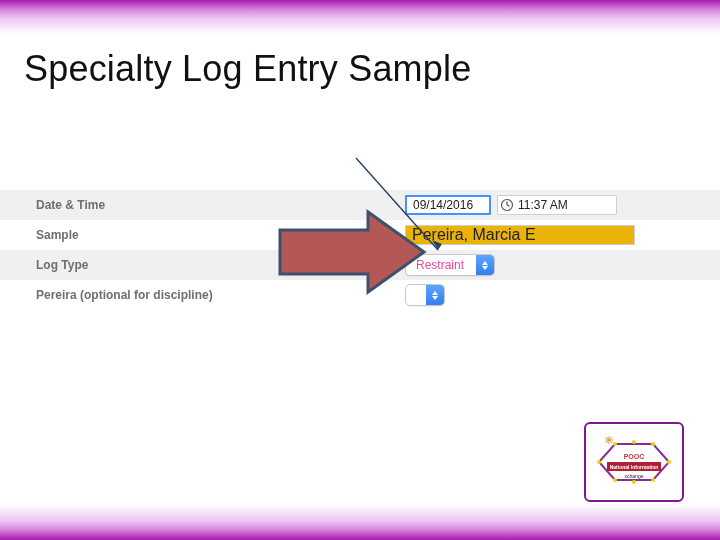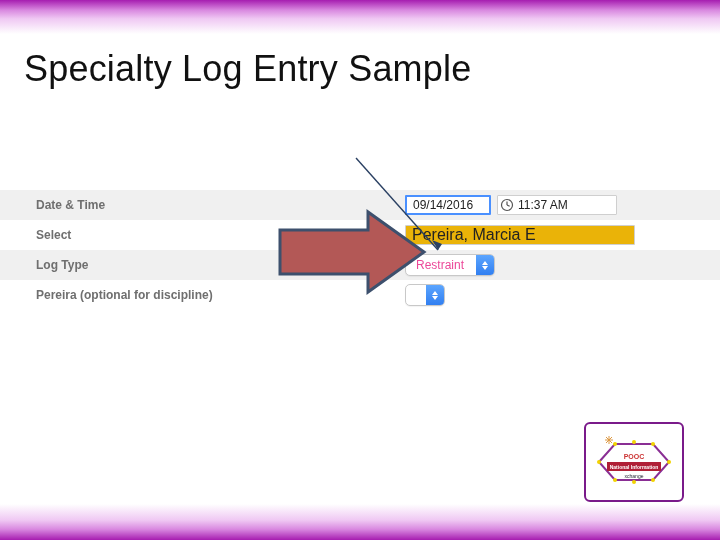--- a/index.html
+++ b/index.html
@@ -95,21 +95,21 @@
                 <line x1="7" y1="7" x2="7" y2="3.6" stroke="#555" stroke-width="1.2"></line>
                 <line x1="7" y1="7" x2="9.6" y2="8.3" stroke="#555" stroke-width="1.2"></line>
               </svg>
           </span>
           <span class="time-text">11:37 AM</span>
         </span>
       </div>
     </div>
 
     <div class="row">
-      <div class="label-cell">Select</div>
+      <div class="label-cell">Sample</div>
       <div class="value-cell">
         <input class="author-input" value="Pereira, Marcia E" style="">
       </div>
     </div>
 
     <div class="row grey">
       <div class="label-cell">Log Type</div>
       <div class="value-cell">
         <div class="mac-select">
           <span class="sel-text">Restraint</span>

